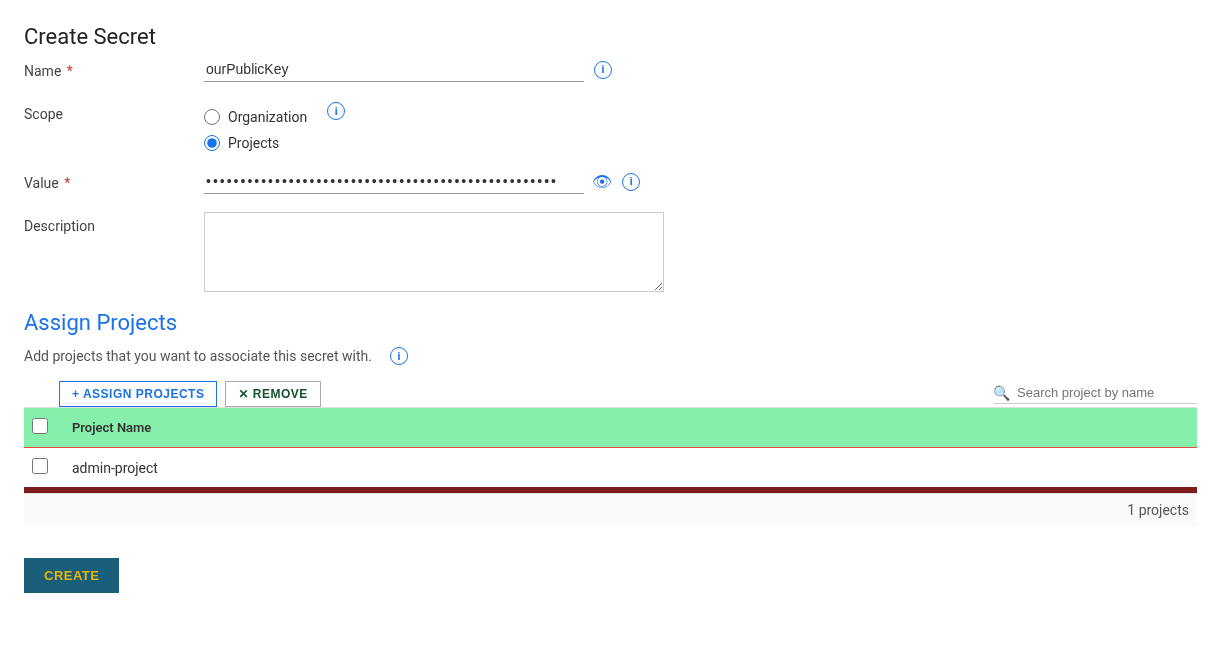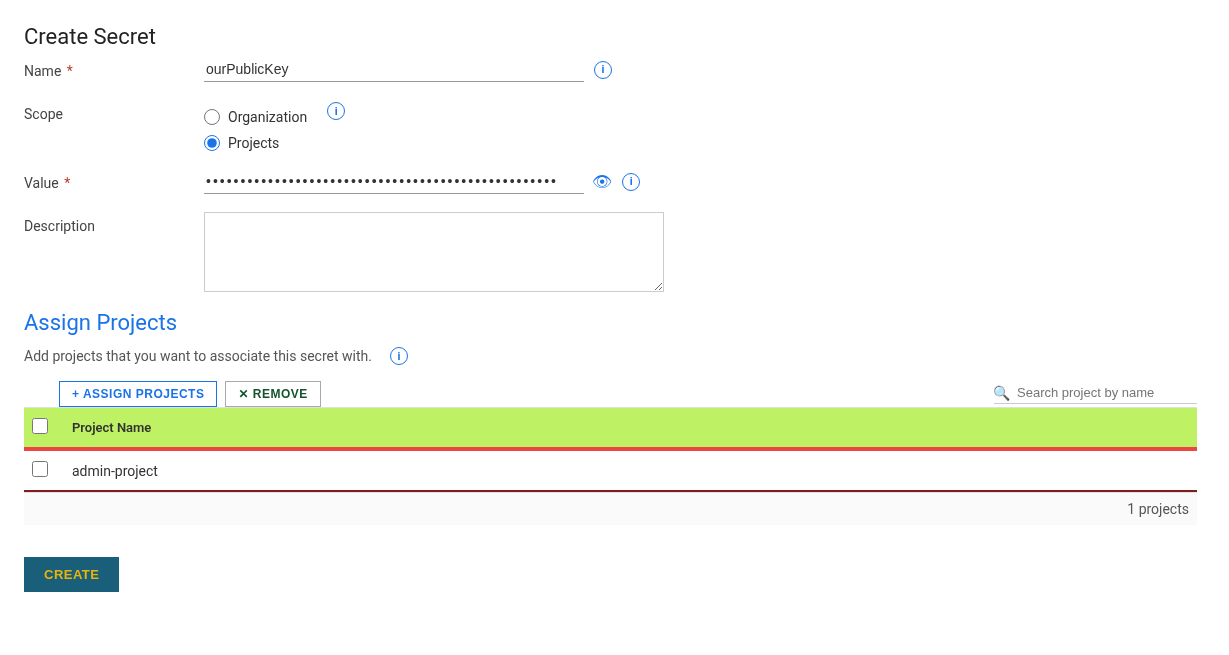--- a/index.html
+++ b/index.html
@@ -214,28 +214,28 @@
       border-collapse: collapse;
       margin-top: 0;
       border-top: 1px solid #e0e0e0;
     }
     .projects-table th {
       text-align: left;
       font-weight: 600;
       font-size: 13px;
       color: #333;
       padding: 10px 8px;
-      border-bottom: 4px solid #ef4444;
-      background: #bef264;
+      border-bottom: 1px solid #ef4444;
+      background: #86efac;
     }
     .projects-table td {
       padding: 10px 8px;
       font-size: 14px;
       color: #333;
-      border-bottom: 2px solid #7f1d1d;
+      border-bottom: 6px solid #7f1d1d;
     }
     .table-checkbox {
       width: 16px;
       height: 16px;
       cursor: pointer;
     }
     .table-footer {
       text-align: right;
       font-size: 14px;
       color: #555;

